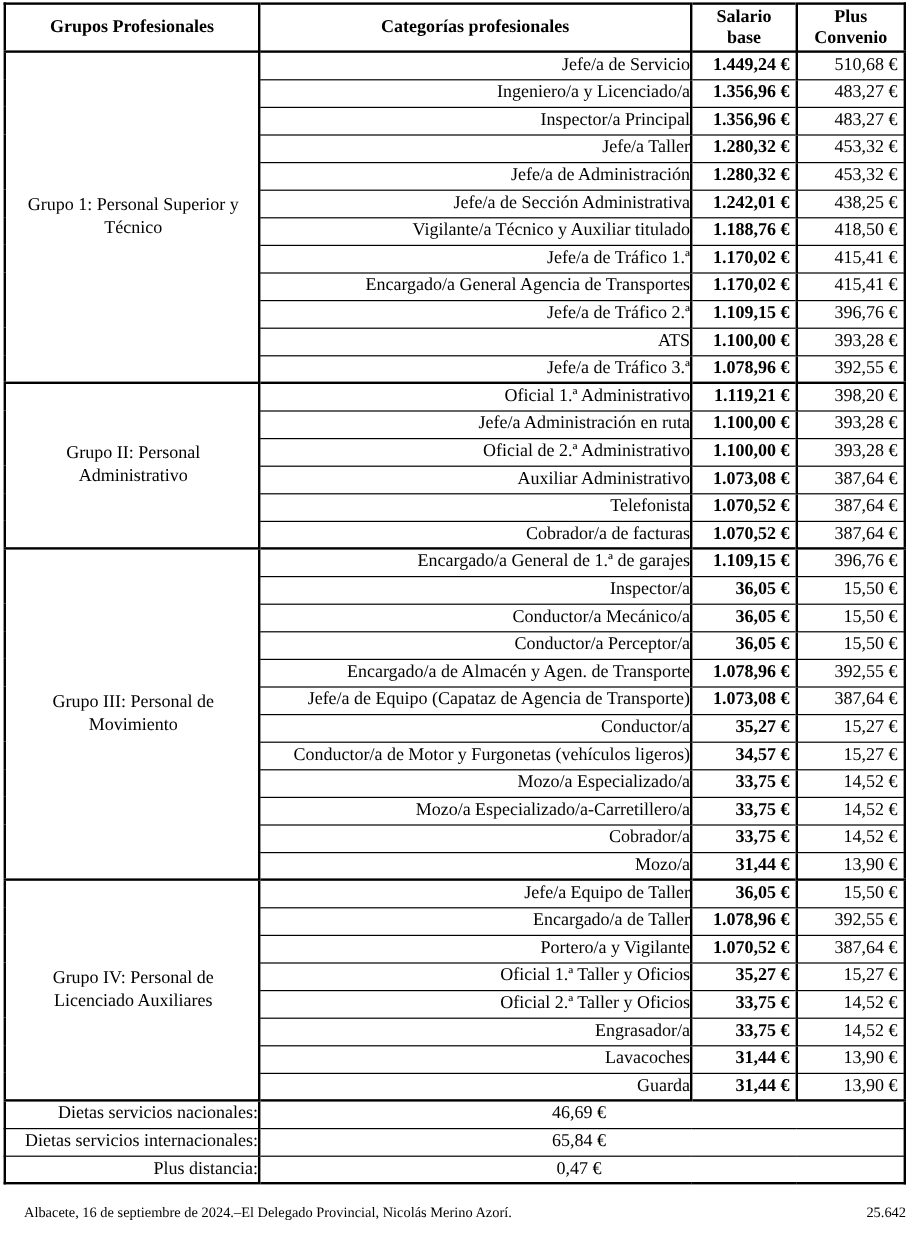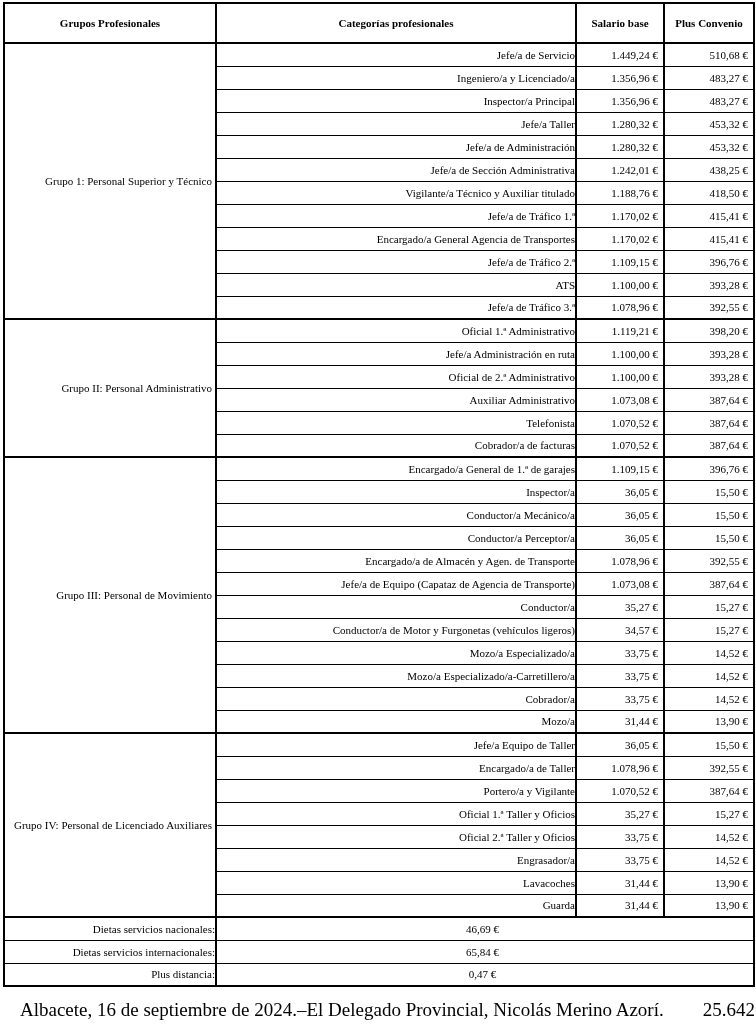--- a/index.html
+++ b/index.html
@@ -16,21 +16,21 @@
     width: 756px;
     height: 1032px;
     position: relative;
   }
   table.wage-table {
     border-collapse: collapse;
     table-layout: fixed;
     width: 750px;
     margin: 2px 0 0 3px;
     border: 2px solid #000;
-    font-size: 11px;
+    font-size: 15px;
   }
   col.c1 { width: 212px; }
   col.c2 { width: 360px; }
   col.c3 { width: 88px;  }
   col.c4 { width: 90px;  }
   th, td {
     border: 1px solid #000;
     padding: 0;
     overflow: hidden;
   }
@@ -42,58 +42,58 @@
     line-height: 18px;
     border-bottom-width: 2px;
     padding: 0 6px;
   }
   thead th.h-grp, thead th.h-cat { border-right-width: 2px; }
   thead th.h-sal { border-right-width: 2px; font-family: Liberation Serif, serif; }
   tbody tr { height: 23px; }
   tr.group-start > td { border-top-width: 2px; }
   td.grp {
     vertical-align: middle;
-    text-align: right;
+    text-align: center;
     padding: 0 3px 0 5px;
     line-height: 19px;
     border-right-width: 2px;
   }
   td.cat {
     text-align: right;
     vertical-align: middle;
     padding-left: 6px;
     white-space: nowrap;
     border-right-width: 2px;
   }
   td.sal, td.plus {
     text-align: right;
     vertical-align: middle;
     padding-right: 5px;
     white-space: nowrap;
   }
-  td.sal { border-right-width: 2px; }
+  td.sal { border-right-width: 2px; font-weight: bold; }
   td.extra-label {
     text-align: right;
     vertical-align: middle;
     padding-left: 5px;
     white-space: nowrap;
     border-right-width: 2px;
   }
   td.extra-value {
     text-align: center;
     vertical-align: middle;
     padding-right: 5px;
     white-space: nowrap;
   }
   .footer-line {
     margin-top: 14px;
     width: 756px;
     display: flex;
     justify-content: space-between;
-    font-size: 19px;
+    font-size: 12px;
     line-height: 18px;
     align-items: flex-end;
   }
   .footer-left  { padding-left: 20px; }
   .footer-right { padding-right: 1px; }
 </style>
 </head>
 <body>
 
 <div class="page">

